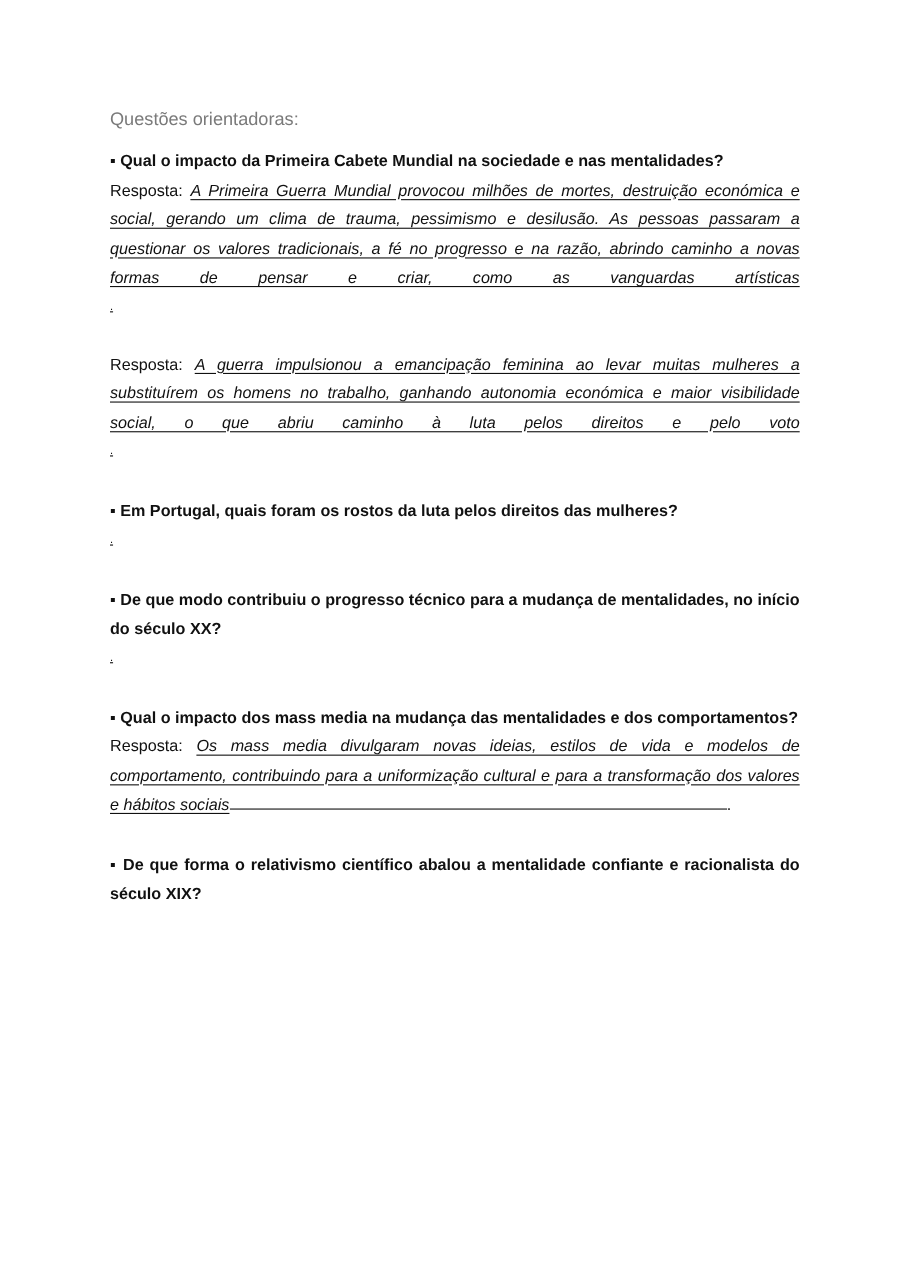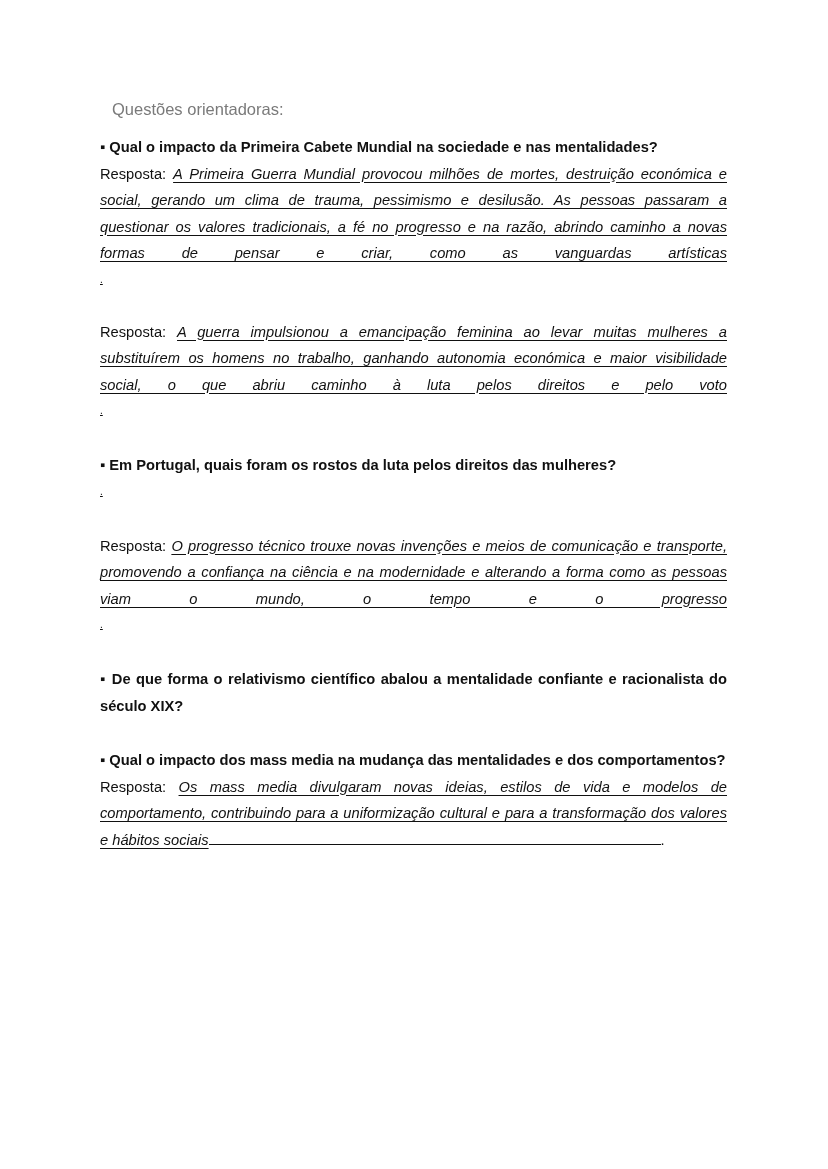--- a/index.html
+++ b/index.html
@@ -17,21 +17,21 @@
     }
     .page {
       position: absolute;
       left: 100px;
       top: 98px;
       width: 627px;
     }
     .heading {
       font-size: 16.5px;
       color: #7a7a7a;
-      margin: 0 0 14px 12px;
+      margin: 0 0 14px 0;
       line-height: 22px;
     }
     .question {
       font-weight: bold;
       font-size: 14.7px;
       line-height: 26.5px;
       margin: 0;
       text-align: justify;
     }
     .answer {
@@ -93,38 +93,38 @@
 
   <div class="block">
     <p class="question">
       <span>▪</span>
       <span>Em Portugal, quais foram os rostos da luta pelos direitos das mulheres?</span>
     </p>
     <div class="trail">.</div>
   </div>
 
   <div class="block">
-    <p class="answer">
-      <span>Resposta:</span>
-      <span class="ans-text">O progresso técnico trouxe novas invenções e meios de comunicação e transporte, promovendo a confiança na ciência e na modernidade e alterando a forma como as pessoas viam o mundo, o tempo e o progresso</span>
+    <p class="question">
+      <span>▪</span>
+      <span>De que modo contribuiu o progresso técnico para a mudança de mentalidades, no início do século XX?</span>
     </p>
     <div class="trail">.</div>
-  </div>
-
-  <div class="block">
-    <p class="question">
-      <span>▪</span>
-      <span>De que forma o relativismo científico abalou a mentalidade confiante e racionalista do século XIX?</span>
-    </p>
   </div>
 
   <div class="block">
     <p class="question">
       <span>▪</span>
       <span>Qual o impacto dos mass media na mudança das mentalidades e dos comportamentos?</span>
     </p>
     <p class="answer last">
       <span>Resposta:</span>
       <span class="ans-text">Os mass media divulgaram novas ideias, estilos de vida e modelos de comportamento, contribuindo para a uniformização cultural e para a transformação dos valores e hábitos sociais</span><span class="fill-line" style="width:452px;"></span><span>.</span>
     </p>
   </div>
 
+  <div class="block">
+    <p class="question">
+      <span>▪</span>
+      <span>De que forma o relativismo científico abalou a mentalidade confiante e racionalista do século XIX?</span>
+    </p>
+  </div>
+
 </div>
 
 </body></html>

